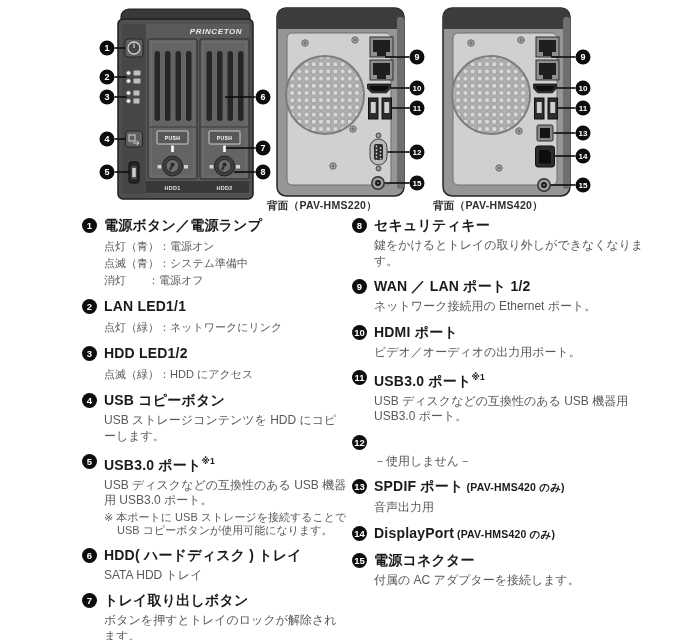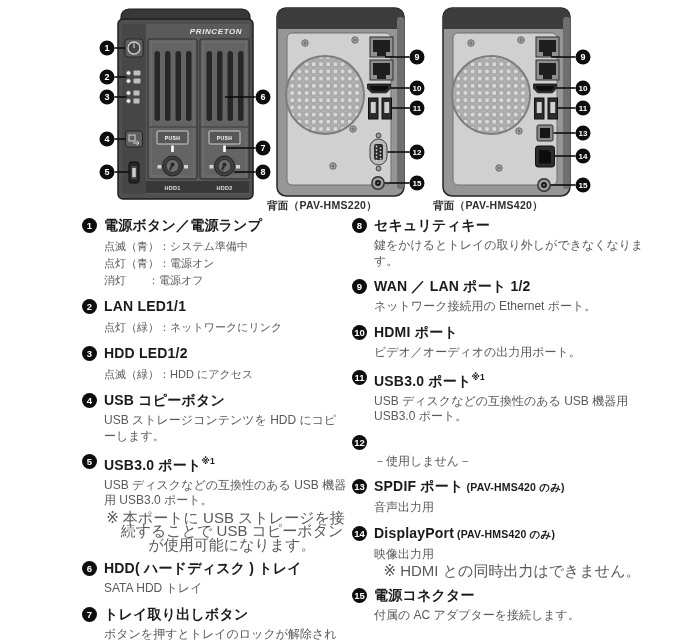--- a/index.html
+++ b/index.html
@@ -27,21 +27,21 @@
   .badge{flex:0 0 15px;width:15px;height:15px;border-radius:50%;background:#0d0d0d;color:#fff;
          font-size:9.5px;font-weight:bold;text-align:center;line-height:15px;margin-right:7px;margin-top:1px;}
   .ititle{font-size:14px;font-weight:bold;color:#1a1a1a;line-height:17px;letter-spacing:.2px;}
   .ititle sup{font-size:8.5px;font-weight:bold;}
   .tnote{font-size:10.5px;font-weight:bold;margin-left:3px;color:#1a1a1a;}
   .lines{padding-left:22px;max-width:243px;}
   #col-right .lines{max-width:276px;}
   .line{color:#595959;}
   .line.sub{font-size:11px;line-height:17px;}
   .line.desc{font-size:12px;line-height:15.5px;margin-bottom:2px;}
-  .line.note{font-size:15px;line-height:13.5px;padding-left:13px;text-indent:-13px;text-align:center;}
+  .line.note{font-size:11px;line-height:13.5px;padding-left:13px;text-indent:-13px;}
 </style>
 </head>
 <body>
 
 <div id="page">
 
   <div class="hero">
 
     <svg id="front-svg" class="dev" width="190" height="208" viewBox="0 0 190 208">
 
@@ -342,22 +342,22 @@
   </div>
 
   <div class="cols">
     <div class="col" id="col-left">
         <div class="item">
     <div class="item-head">
       <span class="badge">1</span>
       <span class="ititle"><span>電源ボタン／電源ランプ</span></span>
     </div>
     <div class="lines">
+            <div class="line sub">点灯（青）：電源オン</div>
             <div class="line sub">点滅（青）：システム準備中</div>
-            <div class="line sub">点灯（青）：電源オン</div>
             <div class="line sub">消灯　　：電源オフ</div>
           </div>
   </div>
         <div class="item">
     <div class="item-head">
       <span class="badge">2</span>
       <span class="ititle"><span>LAN LED1/1</span></span>
     </div>
     <div class="lines">
             <div class="line sub">点灯（緑）：ネットワークにリンク</div>
@@ -462,24 +462,20 @@
     </div>
     <div class="lines">
             <div class="line desc">音声出力用</div>
           </div>
   </div>
         <div class="item">
     <div class="item-head">
       <span class="badge">14</span>
       <span class="ititle"><span>DisplayPort</span><span class="tnote">(PAV-HMS420 のみ)</span></span>
     </div>
-    <div class="lines">
-            <div class="line desc">映像出力用</div>
-            <div class="line note">※ HDMI との同時出力はできません。</div>
-          </div>
   </div>
         <div class="item">
     <div class="item-head">
       <span class="badge">15</span>
       <span class="ititle"><span>電源コネクター</span></span>
     </div>
     <div class="lines">
             <div class="line desc">付属の AC アダプターを接続します。</div>
           </div>
   </div>

